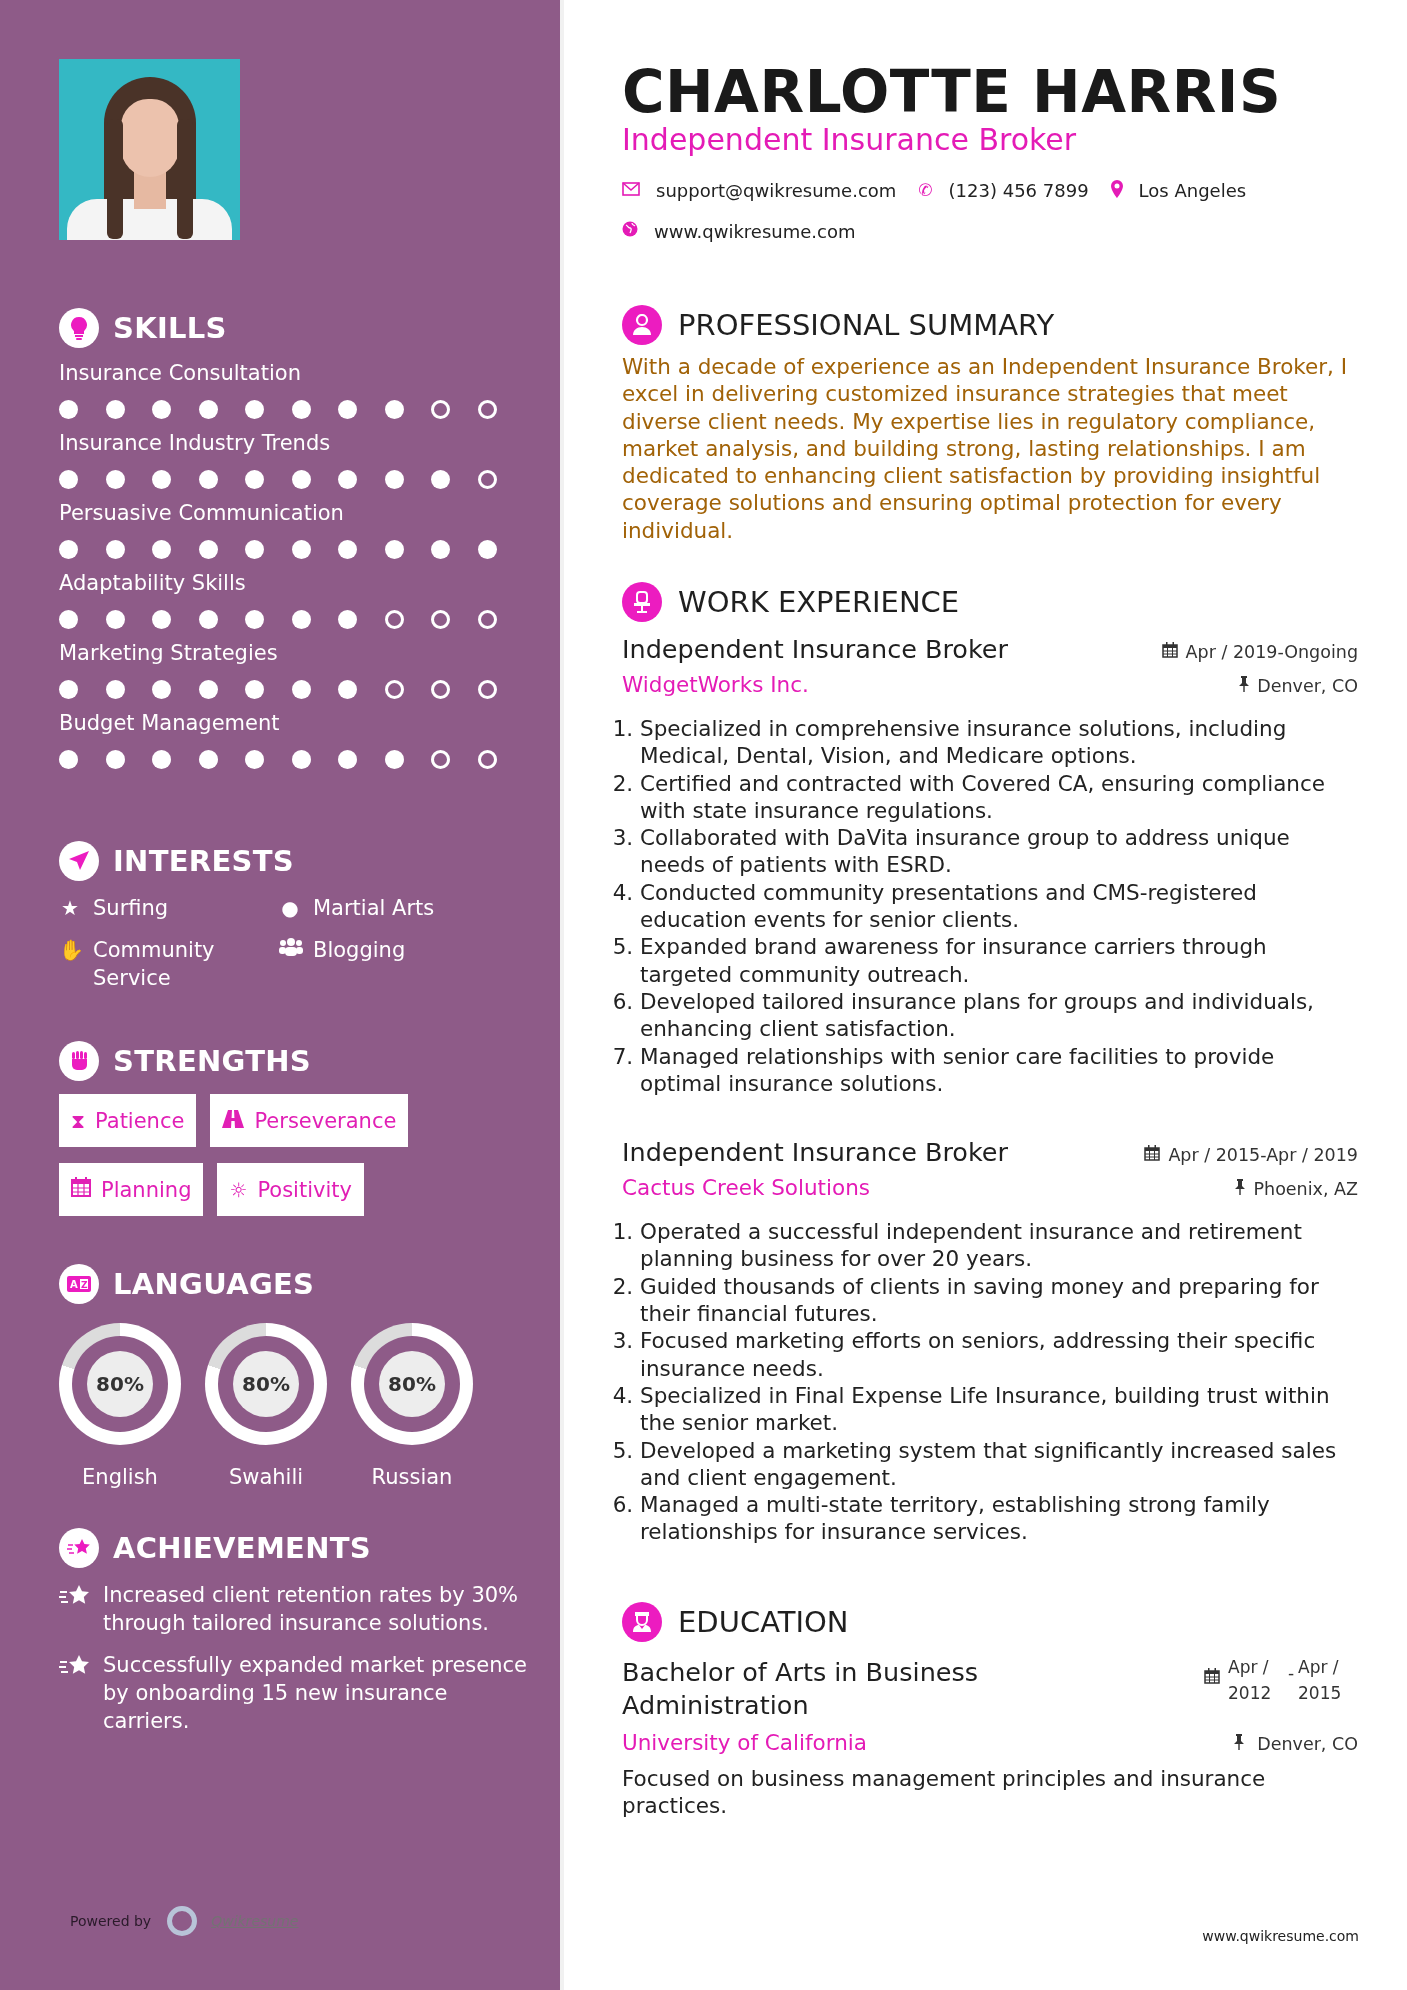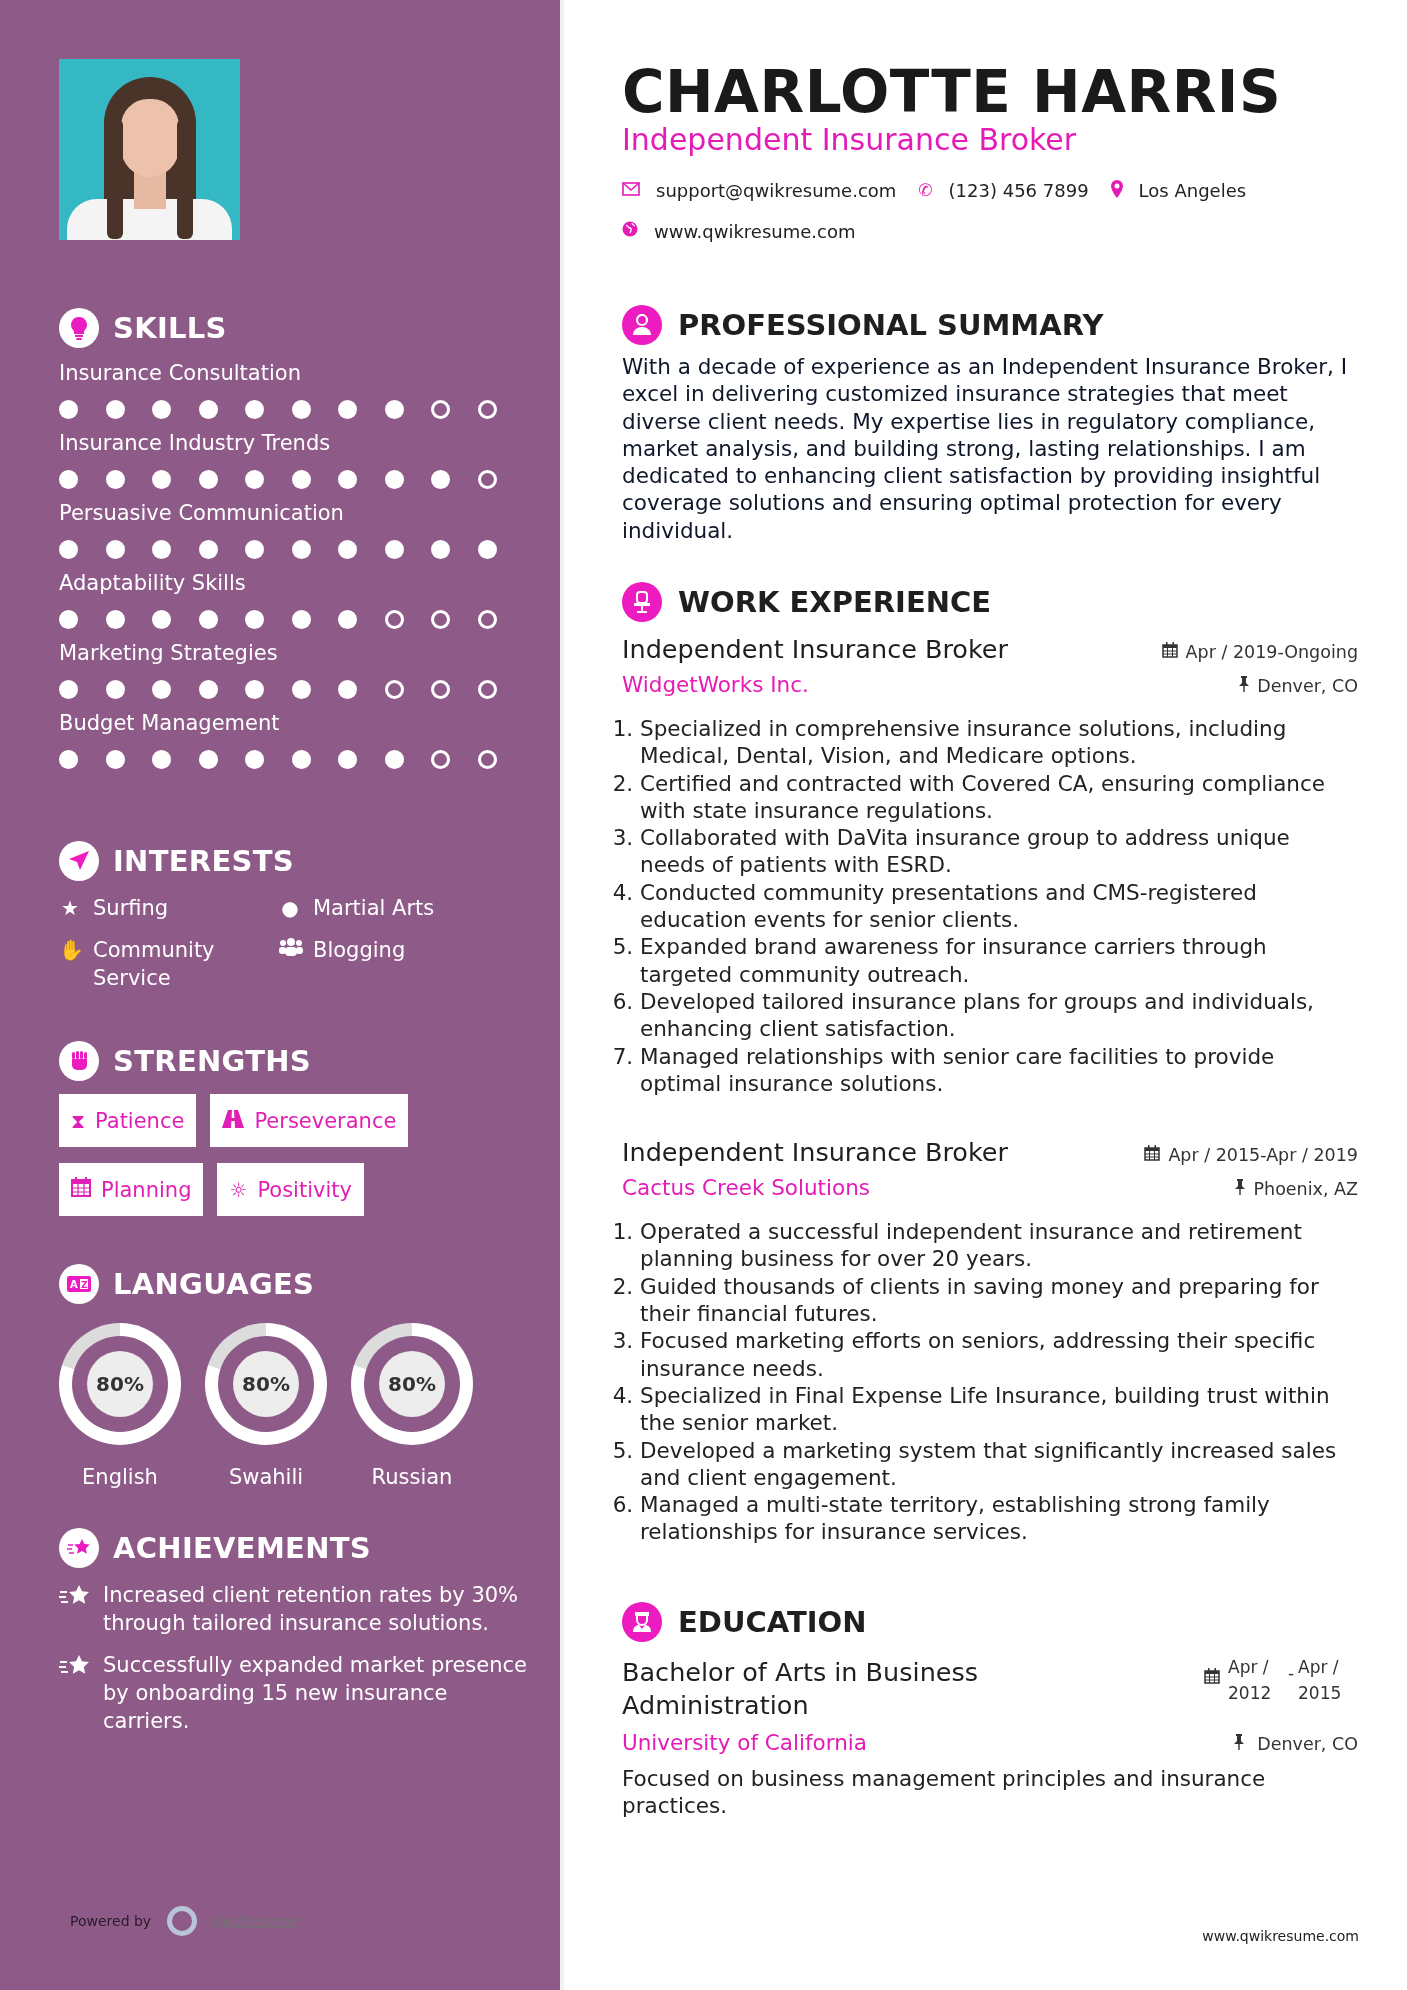--- a/index.html
+++ b/index.html
@@ -55,22 +55,22 @@
   .main { position: absolute; left: 622px; top: 0; width: 736px; }
   .name { position: absolute; top: 58px; left: 0; font-size: 58px; font-weight: bold; color: #1a1a1a; letter-spacing: 0.5px; white-space: nowrap; }
   .job { position: absolute; top: 122px; left: 0; font-size: 30px; color: #e41bb6; white-space: nowrap; }
   .contact { position: absolute; left: 0; display: flex; font-size: 18px; color: #222; white-space: nowrap; }
   .contact .ci { color: #e41bb6; font-size: 17px; margin-right: 16px; }
   .contact .gap { width: 22px; }
 
   .m-sec { position: absolute; left: 0; width: 736px; }
   .m-head { display: flex; align-items: center; height: 44px; }
   .m-icon { width: 40px; height: 40px; border-radius: 50%; background: #ec1cc0; color: #fff; display: flex; align-items: center; justify-content: center; font-size: 20px; margin-right: 16px; flex: none; }
-  .m-title { font-size: 29px; font-weight: bold; color: #1f1f1f; }
-  .summary { font-size: 21.5px; line-height: 27.3px; color: #0f172a; margin-top: 6px; }
+  .m-title { font-size: 29px; font-weight: normal; color: #1f1f1f; }
+  .summary { font-size: 21.5px; line-height: 27.3px; color: #a16207; margin-top: 6px; }
 
   .job-row { display: flex; justify-content: space-between; align-items: baseline; }
   .job-title { font-size: 25.5px; color: #1f1f1f; }
   .job-meta { font-size: 17.5px; color: #333; white-space: nowrap; }
   .job-meta .mi { font-size: 16px; margin-right: 8px; color: #333; }
   .company { font-size: 21.5px; color: #e41bb6; }
   ol.duties { margin-top: 18px; padding-left: 18px; font-size: 21.5px; line-height: 27.3px; color: #222; }
   ol.duties li { padding-left: 0; margin-left: 0; }
 
   .edu-row { display: flex; justify-content: space-between; }

